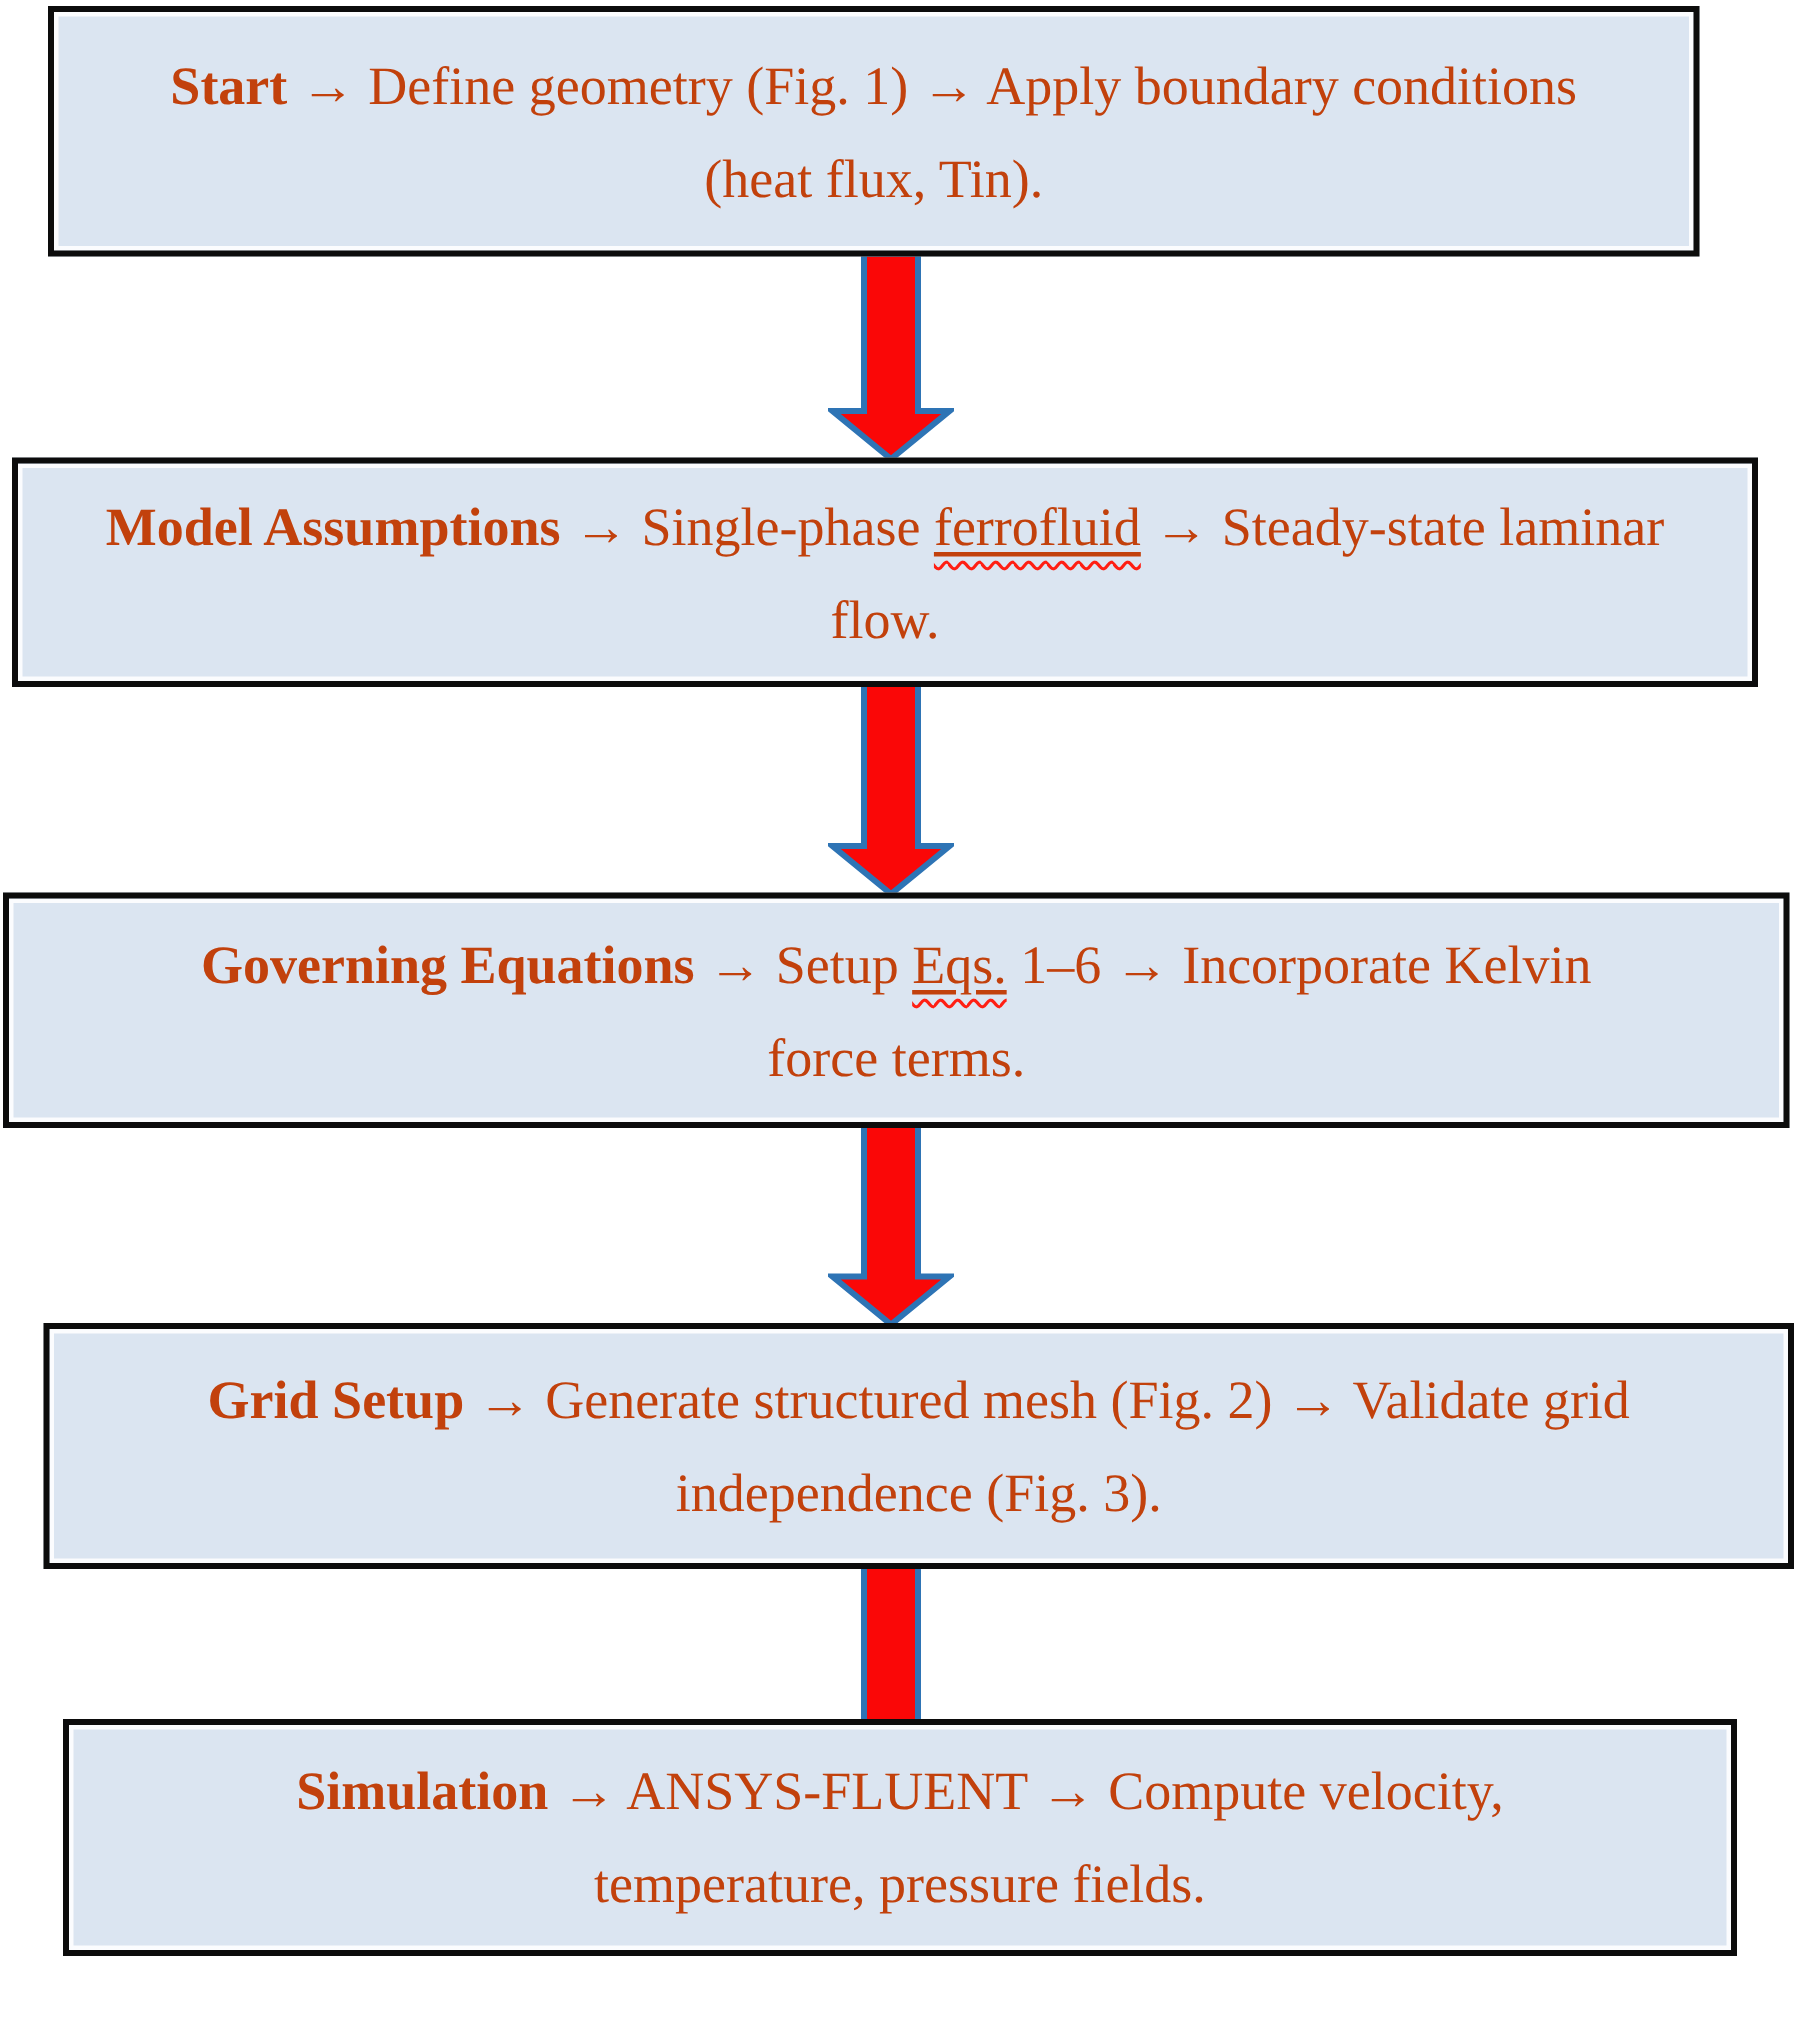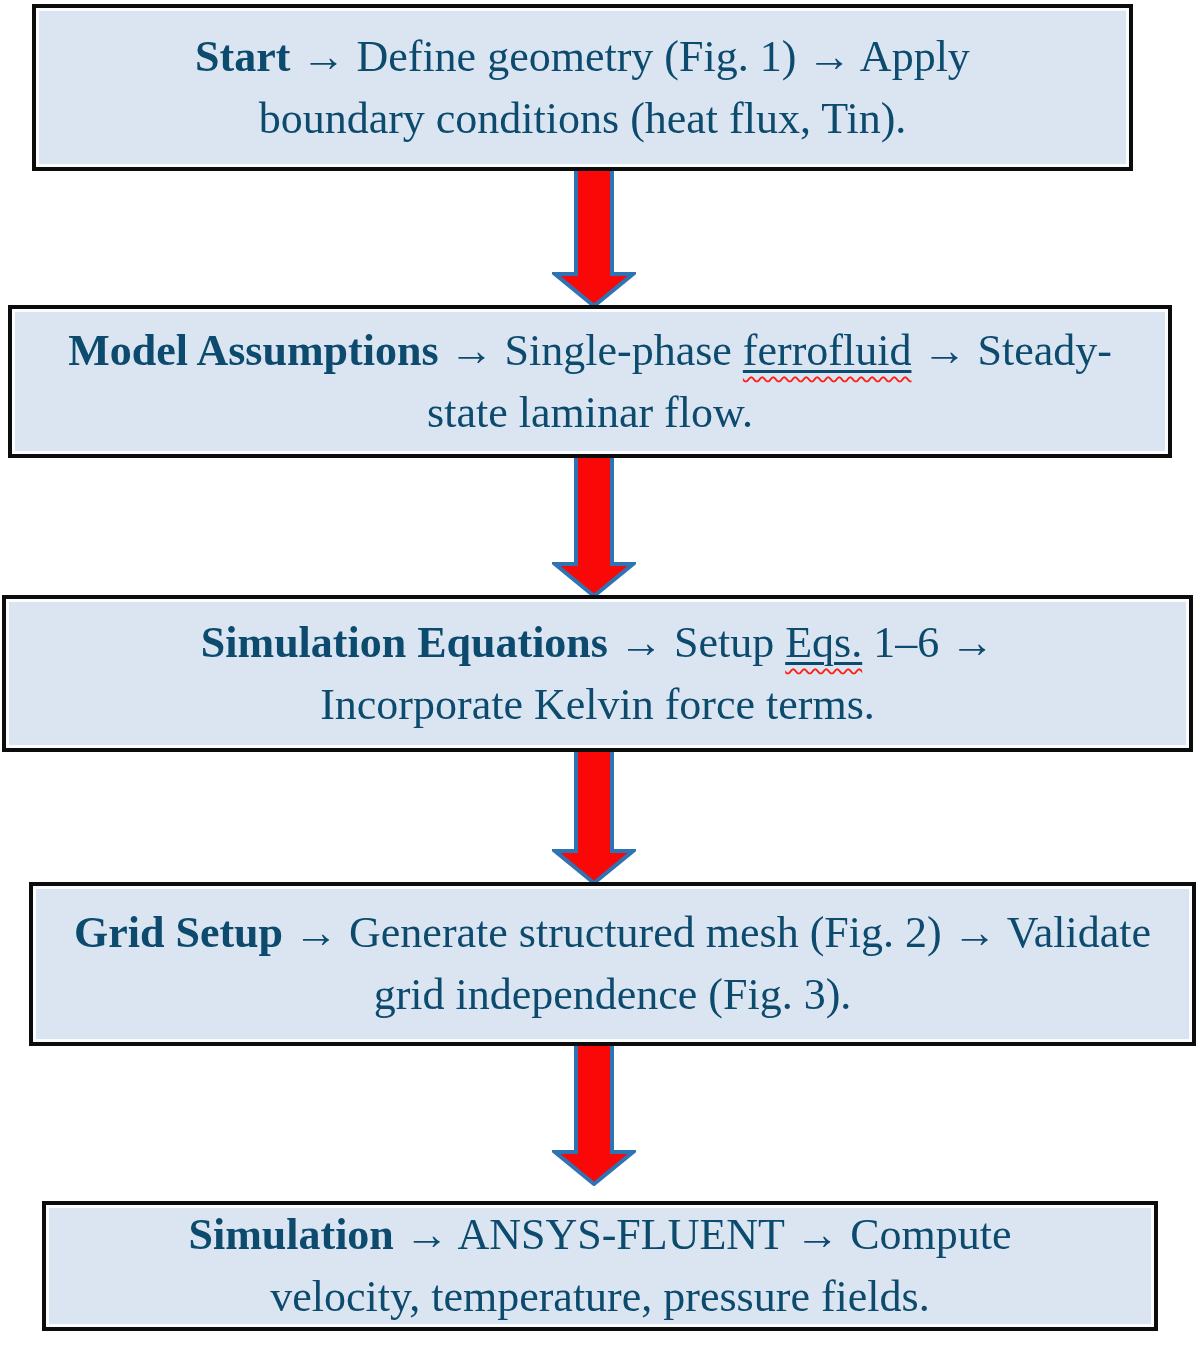--- a/index.html
+++ b/index.html
@@ -17,31 +17,31 @@
     border: 4px solid var(--box-border, #0c0c0c);
     box-shadow: inset 0 0 0 3px #fbfcfe;
     display: flex;
     align-items: center;
     justify-content: center;
     z-index: 2;
   }
   .flow-text {
     margin: 0;
     text-align: center;
-    font-size: 44px;
+    font-size: 36px;
     line-height: 62px;
-    color: #0c4a6e;
+    color: #c2410c;
     letter-spacing: 0px;
   }
   .flow-text b { font-weight: bold; }
   #box1 { left: 32px;  top: 4px;    width: 1101px; height: 167px; }
   #box2 { left: 8px;   top: 305px;  width: 1164px; height: 153px; }
   #box3 { left: 2px;   top: 595px;  width: 1191px; height: 157px; }
   #box4 { left: 10px;  top: 882px;  width: 1167px; height: 164px; margin-left: 19px; }
-  #box5 { left: 42px;  top: 1201px; width: 1116px; height: 130px; }
+  #box5 { left: 42px;  top: 1146px; width: 1116px; height: 158px; }
   #box1 .flow-text { max-width: 940px;  }
   #box2 .flow-text { max-width: 1060px; }
   #box3 .flow-text { max-width: 960px;  }
   #box4 .flow-text { max-width: 1090px; }
   #box5 .flow-text { max-width: 960px;  }
   .down-arrow {
     position: absolute;
     left: 552px;
     width: 84px;
     z-index: 1;
@@ -78,21 +78,21 @@
 
 <div class="flow-box" id="box2">
   <p class="flow-text"><b>Model Assumptions</b><span> → Single-phase </span><span class="underlined"><span class="wavy">ferrofluid</span></span><span> → Steady-state laminar flow.</span></p>
 </div>
 
 <svg class="down-arrow" id="arrow2" viewBox="0 0 84 144" aria-hidden="true">
   <polygon points="24,2 60,2 60,110 81,110 42,142 3,110 24,110" fill="#fa0707" stroke="#2e74b5" stroke-width="4" stroke-linejoin="miter"></polygon>
 </svg>
 
 <div class="flow-box" id="box3">
-  <p class="flow-text"><b>Simulation Equations</b><span> → Setup </span><span class="underlined"><span class="wavy">Eqs.</span></span><span> 1–6 → Incorporate Kelvin force terms.</span></p>
+  <p class="flow-text"><b>Governing Equations</b><span> → Setup </span><span class="underlined"><span class="wavy">Eqs.</span></span><span> 1–6 → Incorporate Kelvin force terms.</span></p>
 </div>
 
 <svg class="down-arrow" id="arrow3" viewBox="0 0 84 137" aria-hidden="true">
   <polygon points="24,2 60,2 60,103 81,103 42,135 3,103 24,103" fill="#fa0707" stroke="#2e74b5" stroke-width="4" stroke-linejoin="miter"></polygon>
 </svg>
 
 <div class="flow-box" id="box4">
   <p class="flow-text"><b>Grid Setup</b><span> → Generate structured mesh (Fig. 2) → Validate grid independence (Fig. 3).</span></p>
 </div>
 

